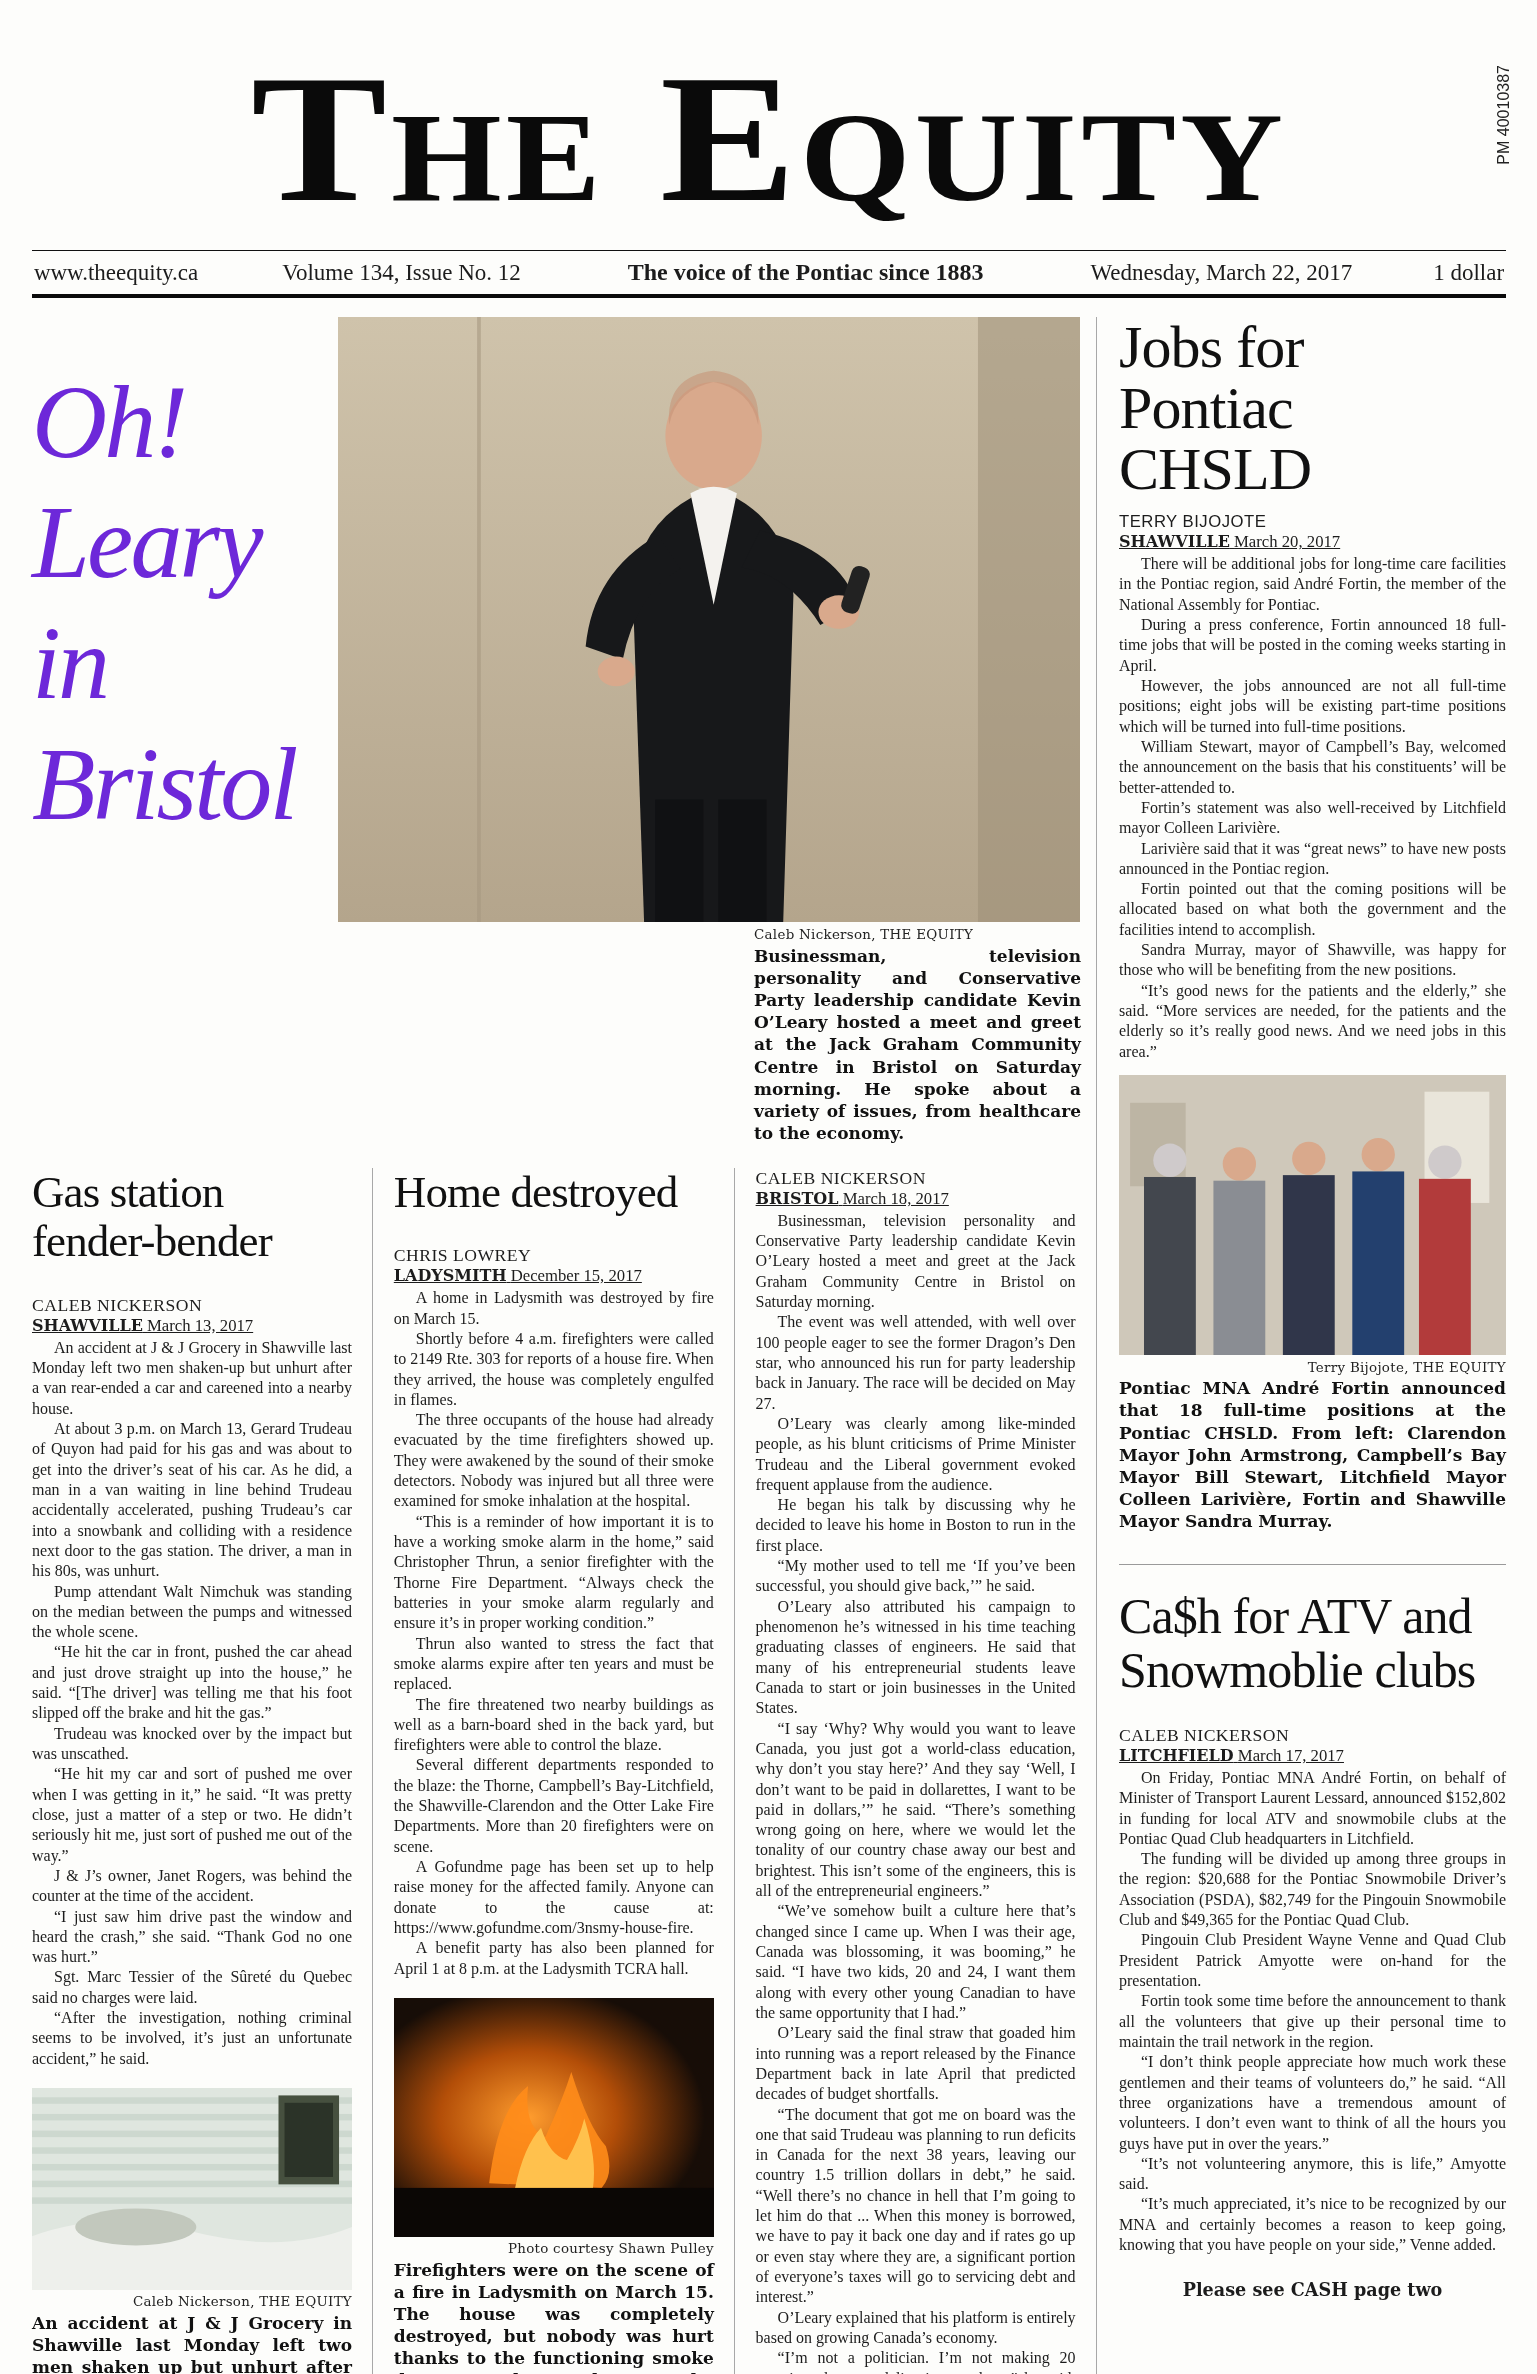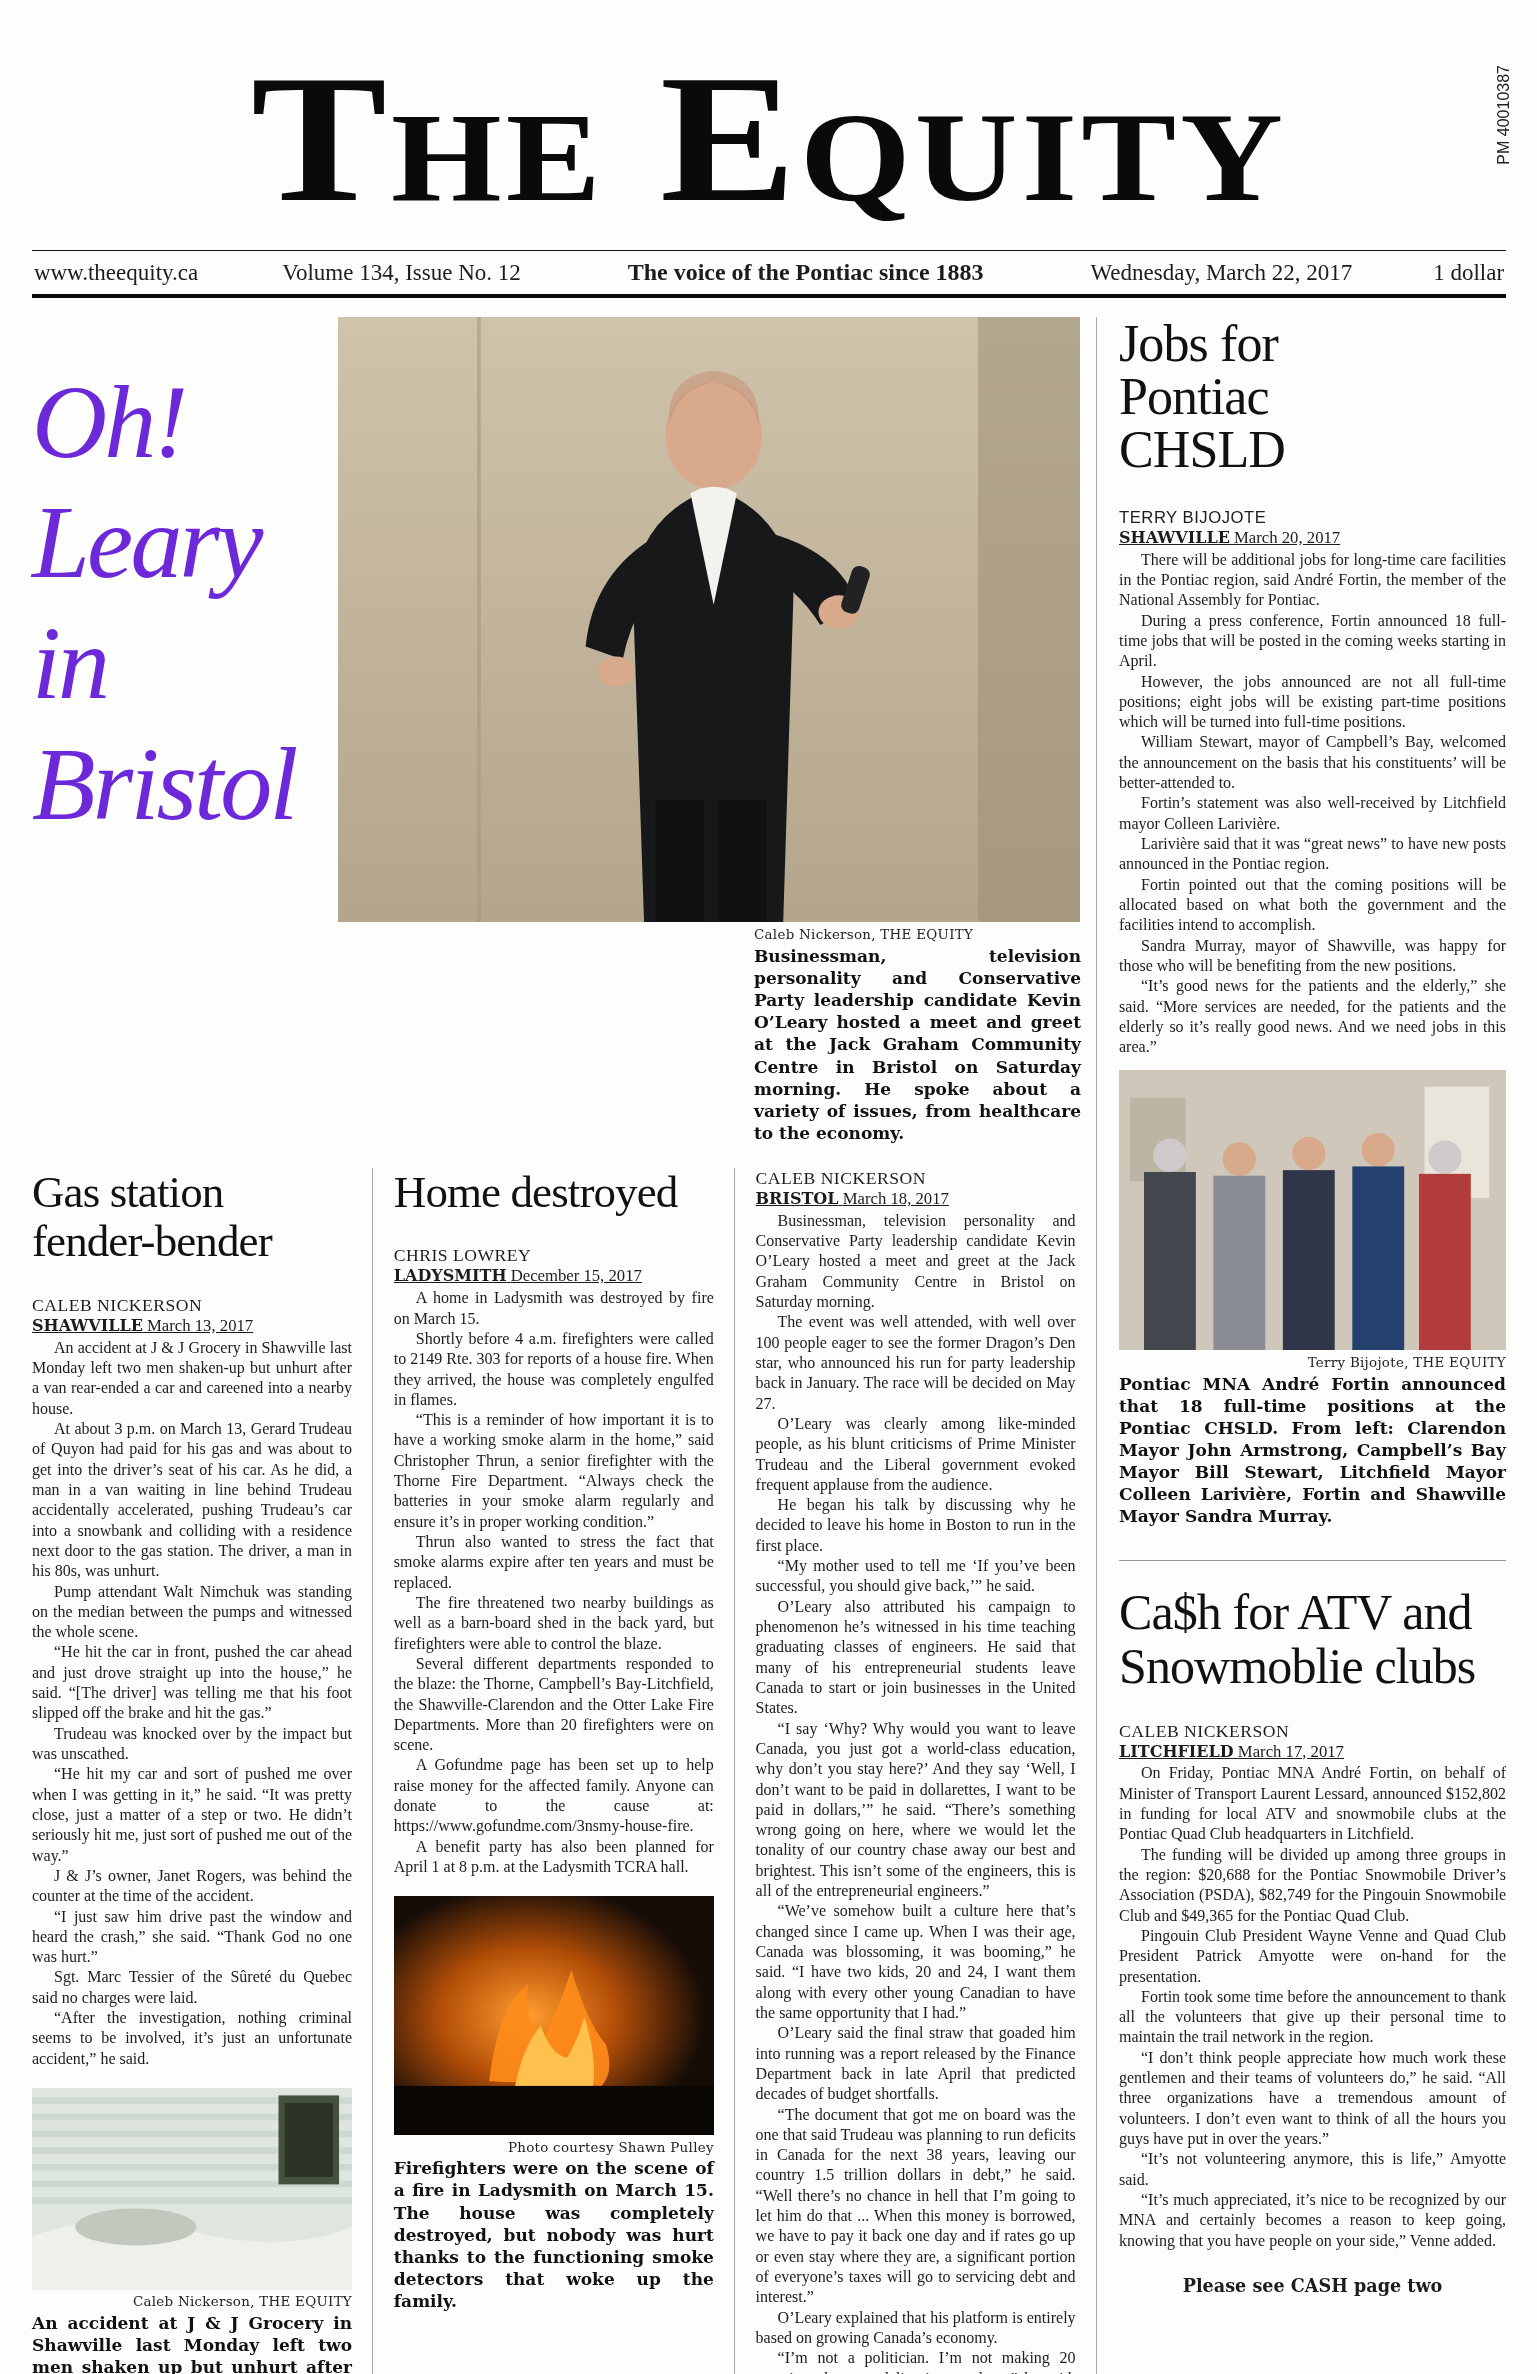--- a/index.html
+++ b/index.html
@@ -68,21 +68,21 @@
   }
 
   
   .row2 { display: flex; margin-top: 24px; }
   .row2 .col { flex: 1; min-width: 0; padding: 0 20.4px; }
   .row2 .col:first-child { padding-left: 0; }
   .row2 .col:last-child { padding-right: 0; }
   .row2 .col + .col { border-left: 0.9px solid #a8a8a8; }
 
   h2.headline { font-weight: 400; letter-spacing: -0.9px; color: #111; }
-  .headline-xl { font-size: 52px; line-height: 1.02; margin-bottom: 32px; letter-spacing: -1.9px; }
+  .headline-xl { font-size: 60px; line-height: 1.02; margin-bottom: 12px; letter-spacing: -1.9px; }
   .headline-lg { font-size: 45px; line-height: 1.1; margin-bottom: 28px; }
   .headline-md { font-size: 50px; line-height: 1.08; margin: 24px 0 28px 0; letter-spacing: -0.9px; }
 
   .byline { font-size: 17.6px; letter-spacing: 0.5px; }
   .dateline { font-size: 16.7px; margin-bottom: 1.9px; text-decoration: underline; }
   .dateline .place { font-family: "DejaVu Serif", serif; font-weight: bold; font-size: 16px; }
 
   .body-copy p {
     font-size: 16px; line-height: 1.27; text-align: justify;
     text-indent: 22px; color: #1c1c1c;
@@ -217,20 +217,21 @@
               <div>Home destroyed</div>
             </h2>
           <div class="byline">CHRIS LOWREY</div>
           <div class="dateline">
             <span class="place">LADYSMITH</span>
             <span>December 15, 2017</span>
           </div>
           <div class="body-copy">
               <p>A home in Ladysmith was destroyed by fire on March 15.</p>
               <p>Shortly before 4 a.m. firefighters were called to 2149 Rte. 303 for reports of a house fire. When they arrived, the house was completely engulfed in flames.</p>
+              <p>The three occupants of the house had already evacuated by the time firefighters showed up. They were awakened by the sound of their smoke detectors. Nobody was injured but all three were examined for smoke inhalation at the hospital.</p>
               <p>“This is a reminder of how important it is to have a working smoke alarm in the home,” said Christopher Thrun, a senior firefighter with the Thorne Fire Department. “Always check the batteries in your smoke alarm regularly and ensure it’s in proper working condition.”</p>
               <p>Thrun also wanted to stress the fact that smoke alarms expire after ten years and must be replaced.</p>
               <p>The fire threatened two nearby buildings as well as a barn-board shed in the back yard, but firefighters were able to control the blaze.</p>
               <p>Several different departments responded to the blaze: the Thorne, Campbell’s Bay-Litchfield, the Shawville-Clarendon and the Otter Lake Fire Departments. More than 20 firefighters were on scene.</p>
               <p>A Gofundme page has been set up to help raise money for the affected family. Anyone can donate to the cause at: https://www.gofundme.com/3nsmy-house-fire.</p>
               <p>A benefit party has also been planned for April 1 at 8 p.m. at the Ladysmith TCRA hall.</p>
             </div>
           <div class="photo story-photo photo-fire">
             <svg viewBox="0 0 370 258" preserveAspectRatio="none">
               <defs>

